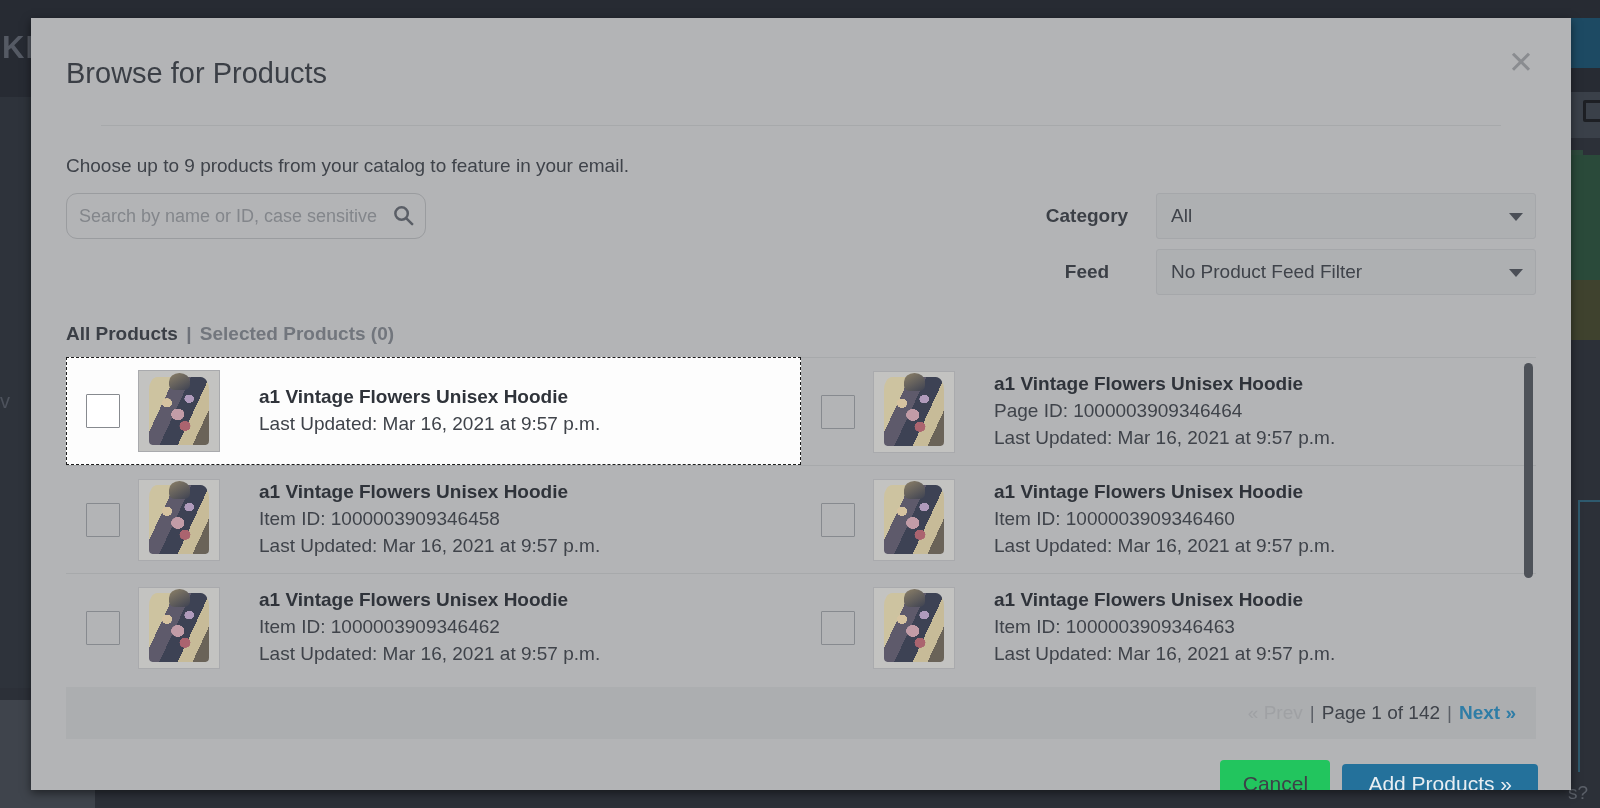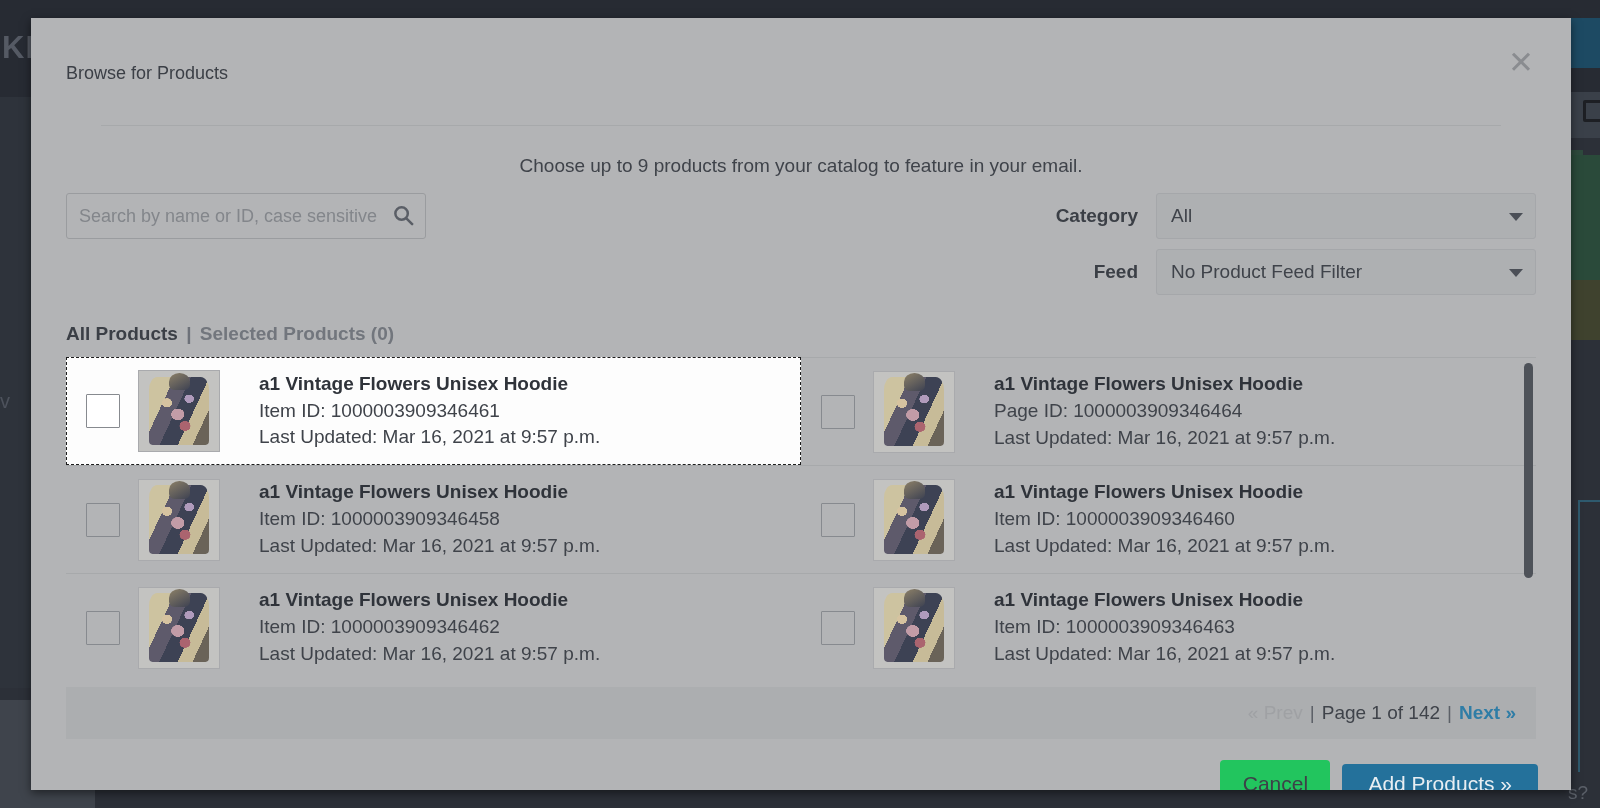--- a/index.html
+++ b/index.html
@@ -33,52 +33,52 @@
   
   .modal {
     position: absolute; left: 31px; top: 18px;
     width: 1540px; height: 772px;
     background: #b3b4b6;
     box-shadow: 0 3px 9px rgba(0,0,0,.5);
     display: flex; flex-direction: column;
     overflow: hidden;
   }
   .modal-header { position: relative; flex: 0 0 auto; padding: 38px 35px 0 35px; }
-  .modal-title { font-size: 18px; color: #3b3f46; font-weight: normal; line-height: 34px; }
+  .modal-title { font-size: 29px; color: #3b3f46; font-weight: normal; line-height: 34px; }
   .close-btn {
     position: absolute; right: 33px; top: 28px;
     width: 34px; height: 34px; border: none; background: transparent;
     color: #8a8c90; font-size: 31px; line-height: 30px; cursor: pointer;
     font-family: "Liberation Sans", sans-serif;
   }
   .header-rule { margin: 35px 35px 0 35px; height: 1px; background: #a7a9ab; }
 
   .modal-body { flex: 1 1 auto; padding: 0 35px; position: relative; }
 
-  .helper-text { margin-top: 29px; font-size: 19px; color: #3f434a; text-align: center; }
+  .helper-text { margin-top: 29px; font-size: 19px; color: #3f434a; }
 
   .filter-row { margin-top: 16px; display: flex; align-items: flex-start; }
   .search-wrap { position: relative; width: 360px; }
   .search-input {
     width: 360px; height: 46px;
     background: transparent;
-    border: 1px solid #9a9c9f; border-radius: 3px;
+    border: 1px solid #9a9c9f; border-radius: 11px;
     padding: 0 42px 0 12px;
     font-size: 18px; color: #3f434a;
     font-family: "Liberation Sans", sans-serif;
   }
   .search-input::placeholder { color: #83868b; }
   .search-icon {
     position: absolute; right: 11px; top: 11px;
     width: 23px; height: 23px; pointer-events: none; color: #5a5e66;
   }
   .filters-right { margin-left: auto; width: 500px; }
   .filter-line { display: flex; align-items: center; margin-bottom: 10px; }
   .filter-label {
-    width: 120px; text-align: right; padding-right: 18px;
+    width: 120px; text-align: center; padding-right: 18px;
     font-size: 19px; font-weight: bold; color: #3b3f46;
   }
   .select-box {
     position: relative; width: 380px; height: 46px;
     background: #aeb0b2; border: 1px solid #a5a7aa; border-radius: 3px;
     display: flex; align-items: center; padding: 0 34px 0 14px;
     font-size: 19px; color: #3f434a; cursor: pointer;
   }
   .caret {
     position: absolute; right: 12px; top: 50%; margin-top: -3px;
@@ -241,21 +241,20 @@
         <div class="product-row focus-cell">
           <div class="cb-cell">
             <div class="checkbox"></div>
           </div>
           <div class="thumb">
             <div class="hoodie"></div>
             <div class="hood"></div>
           </div>
           <div class="info">
             <div class="p-name">a1 Vintage Flowers Unisex Hoodie</div>
-            <div class="p-id">Item ID: 1000003909346461</div>
             <div class="p-updated">Last Updated: Mar 16, 2021 at 9:57 p.m.</div>
           </div>
         </div>
 
         <div class="product-row">
           <div class="cb-cell">
             <div class="checkbox"></div>
           </div>
           <div class="thumb">
             <div class="hoodie"></div>

